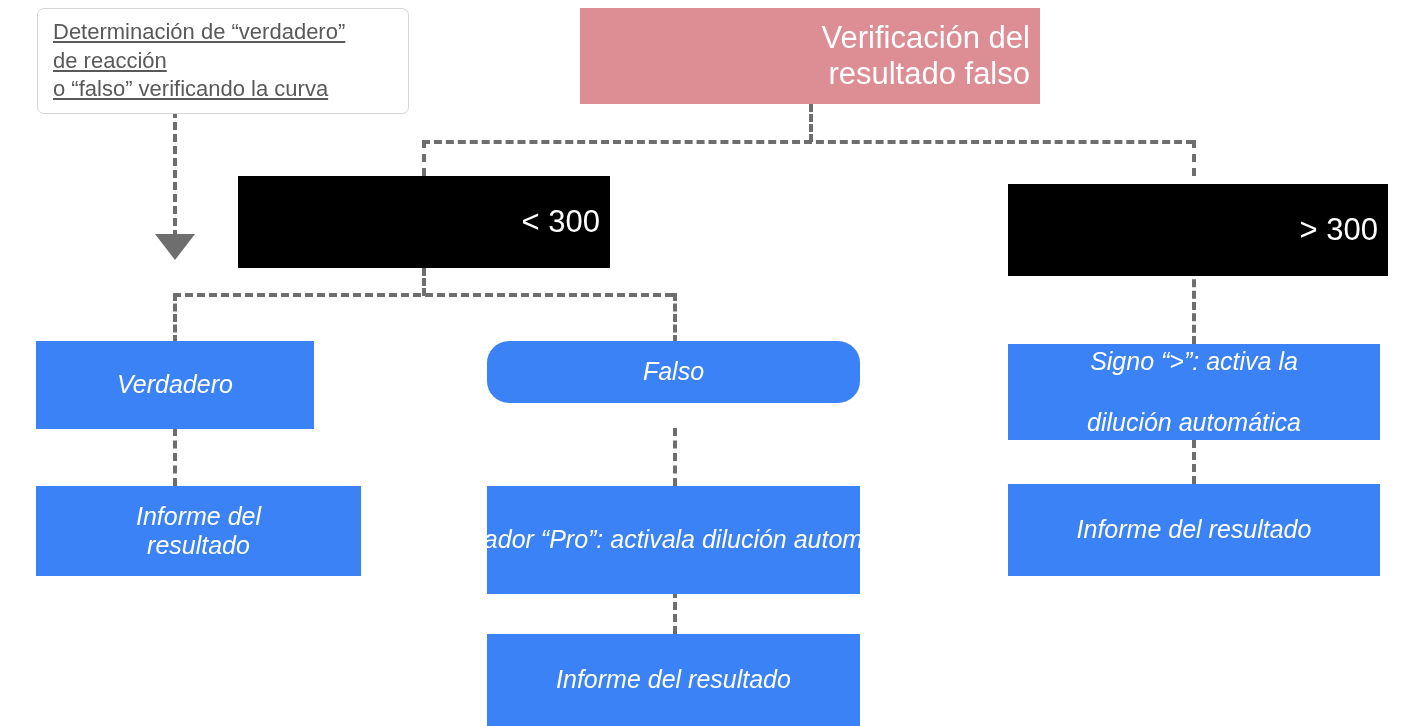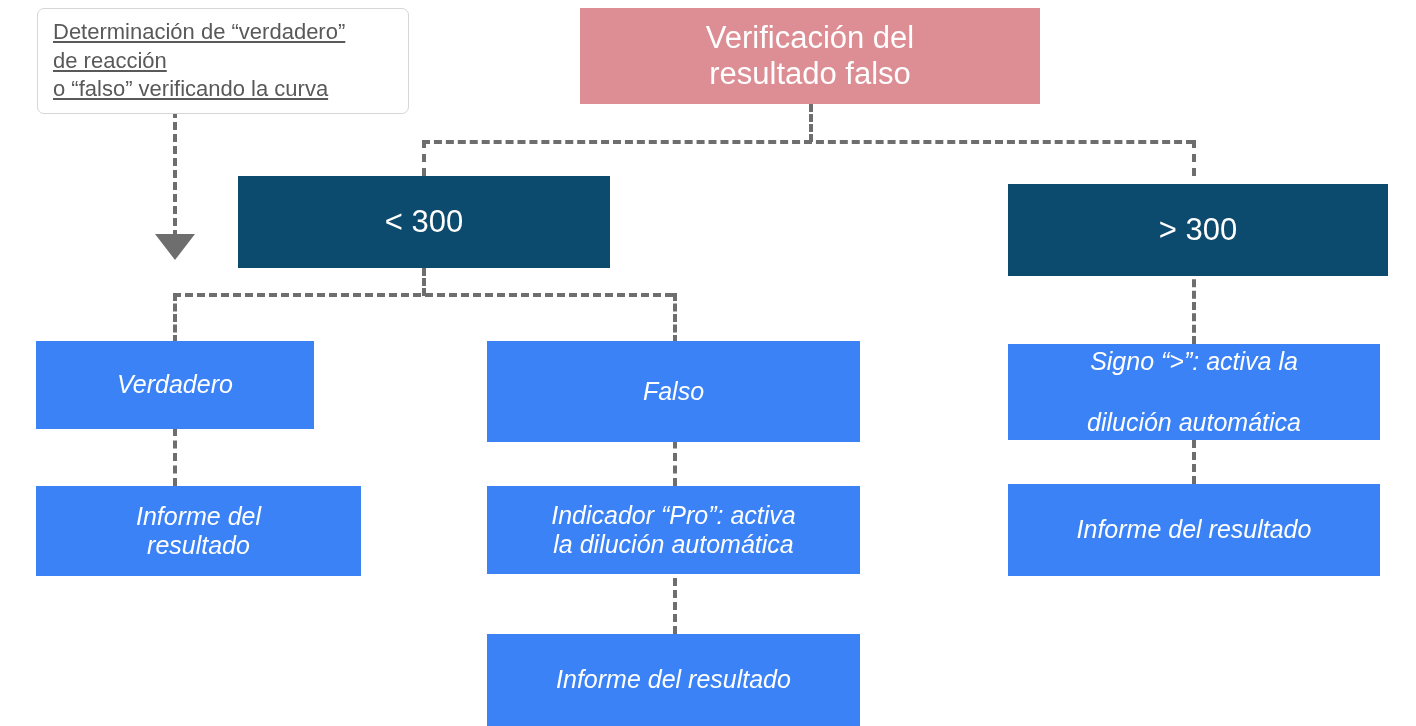--- a/index.html
+++ b/index.html
@@ -51,24 +51,26 @@
     text-align: center;
     color: #ffffff;
     z-index: 3;
     box-sizing: border-box;
     padding: 4px 10px;
     line-height: 1.17;
   }
   .node.red {
     background: #dc8e94;
     font-size: 31px;
+    align-items: flex-end;
   }
   .node.blue {
-    background: #0c4a6e;
+    background: #000000;
     font-size: 31px;
+    justify-content: flex-end;
   }
   .node.gray {
     background: #3b82f6;
     font-size: 25px;
     font-style: italic;
   }
 
   
   .callout {
     position: absolute;
@@ -134,25 +136,25 @@
 
   <div class="node gray" style="left:36px; top:341px; width:278px; height:88px;">
     <span>Verdadero</span>
   </div>
 
   <div class="node gray" style="left:36px; top:486px; width:325px; height:90px; flex-direction:column;">
     <span class="line">Informe del</span>
     <span class="line">resultado</span>
   </div>
 
-  <div class="node gray" style="left:487px; top:341px; width:373px; height:101px;">
+  <div class="node gray" style="left:487px; top:341px; width:373px; height:62px;border-radius:22px;">
     <span>Falso</span>
   </div>
 
-  <div class="node gray" style="left:487px; top:486px; width:373px; height:88px; flex-direction:column;">
+  <div class="node gray" style="left:487px; top:486px; width:373px; height:108px; flex-direction:row;">
     <span class="line">Indicador “Pro”: activa</span>
     <span class="line">la dilución automática</span>
   </div>
 
   <div class="node gray" style="left:487px; top:634px; width:373px; height:92px;">
     <span class="line">Informe del resultado</span>
   </div>
 
   <div class="node gray" style="left:1008px; top:344px; width:372px; height:96px; flex-direction:column;gap:32px;">
     <span class="line">Signo “&gt;”: activa la</span>

